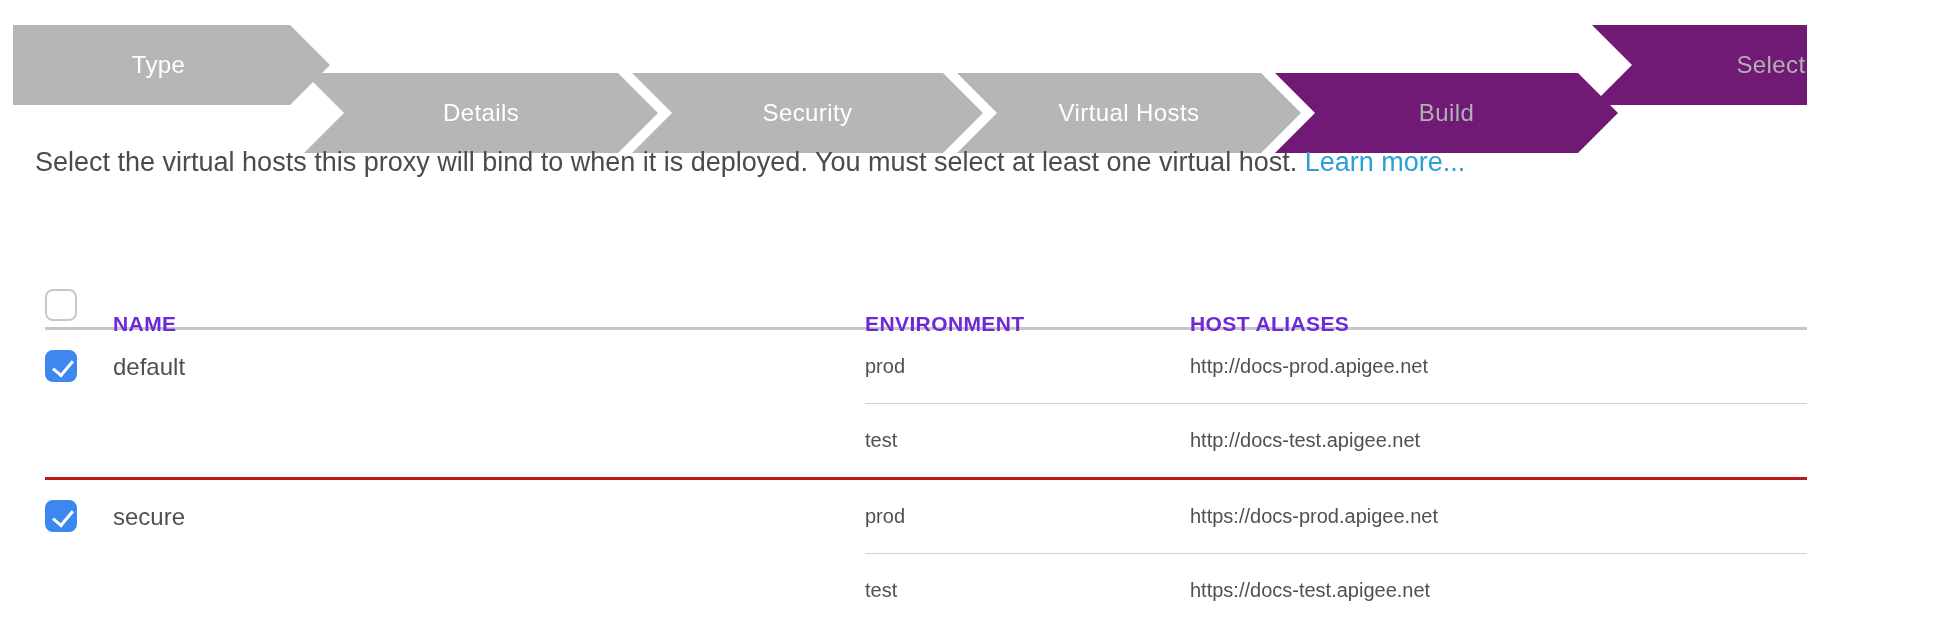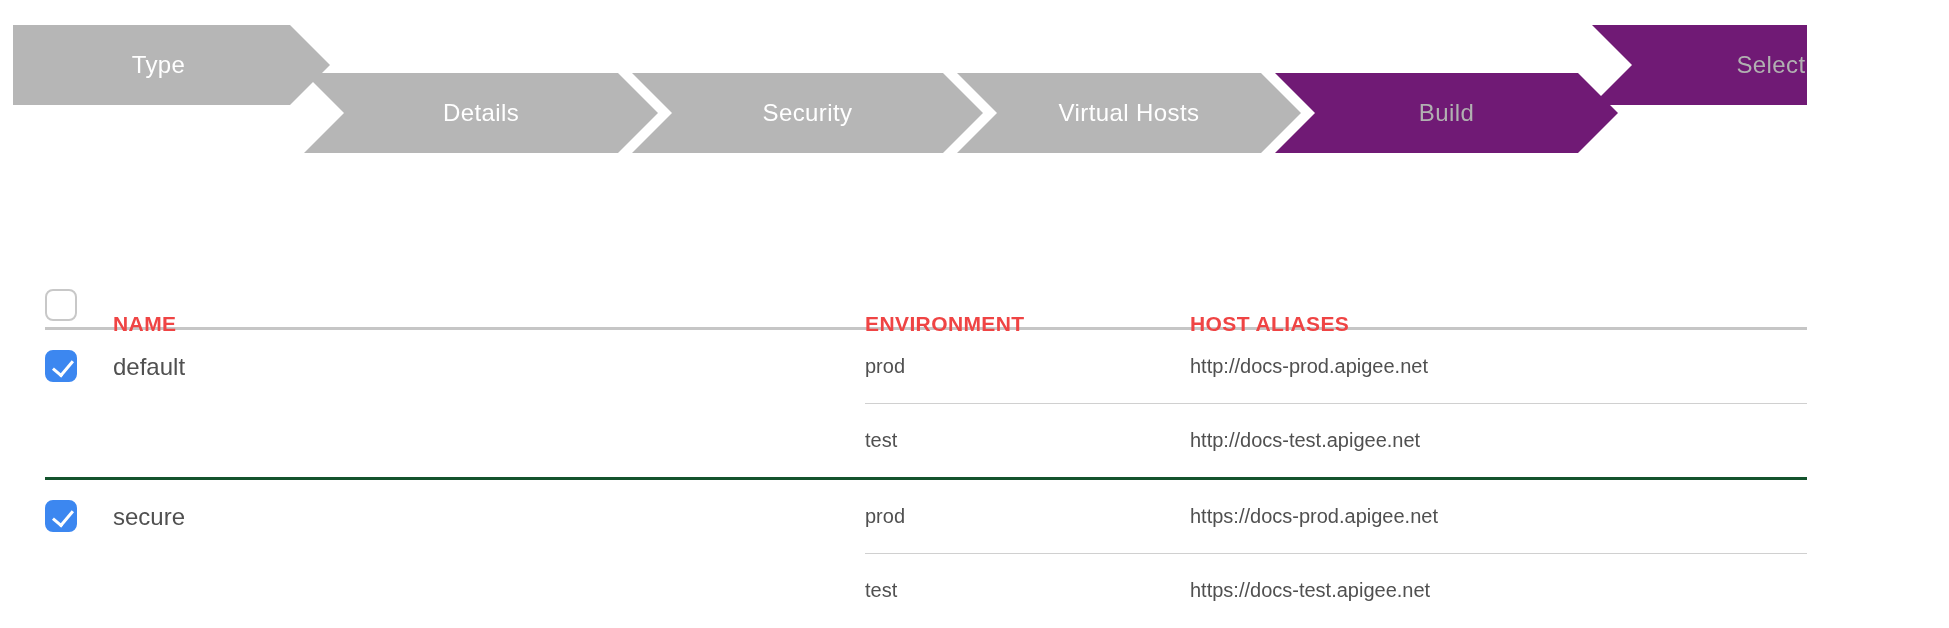--- a/index.html
+++ b/index.html
@@ -38,29 +38,29 @@
   .desc a { color:#2b9fd6; text-decoration:none; cursor:pointer; }
 
   
   .vhtable { position:absolute; left:45px; top:283px; width:1860px; }
 
   .thead {
     display:flex; align-items:center; height:44px;
     border-bottom:3px solid #c6c6c6;
   }
   .th {
-    font-size:21px; font-weight:bold; color:#ef4444; letter-spacing:0.4px;margin-top:37px;
+    font-size:21px; font-weight:bold; color:#6d28d9; letter-spacing:0.4px;margin-top:37px;
   }
   .col-check { width:68px; flex:none; }
   .col-name  { width:752px; flex:none; }
   .col-env   { width:325px; flex:none; }
   .col-host  { flex:1; }
 
   .tgroup { display:flex; align-items:stretch; }
-  .tgroup.divided { border-bottom:3px solid #14532d; }
+  .tgroup.divided { border-bottom:3px solid #b91c1c; }
 
   .gcheck { width:68px; flex:none; padding-top:20px; box-sizing:border-box; }
   .gname  {
     width:752px; flex:none; font-size:24px; color:#505050;
     line-height:73px; height:73px;
   }
   .gsub { flex:1; }
   .subrow { display:flex; align-items:center; height:73px; }
   .subrow.first { border-bottom:1px solid #d0d0d0; }
   .cell { font-size:20px; color:#505050; }
@@ -99,20 +99,23 @@
       <span>Security</span>
     </div>
     <div class="step inactive clip-mid step-4">
       <span>Build</span>
     </div>
     <div class="step inactive clip-last step-5">
       <span>Select</span>
     </div>
   </div>
 
+  <div class="desc">
+    <span>Select the virtual hosts this proxy will bind to when it is deployed. You must select at least one virtual host. </span><a>Learn more...</a>
+  </div>
 
   <div class="vhtable">
 
     <div class="thead">
       <div class="col-check">
         <div class="cb unchecked">
           
         </div>
       </div>
       <div class="col-name th">NAME</div>

